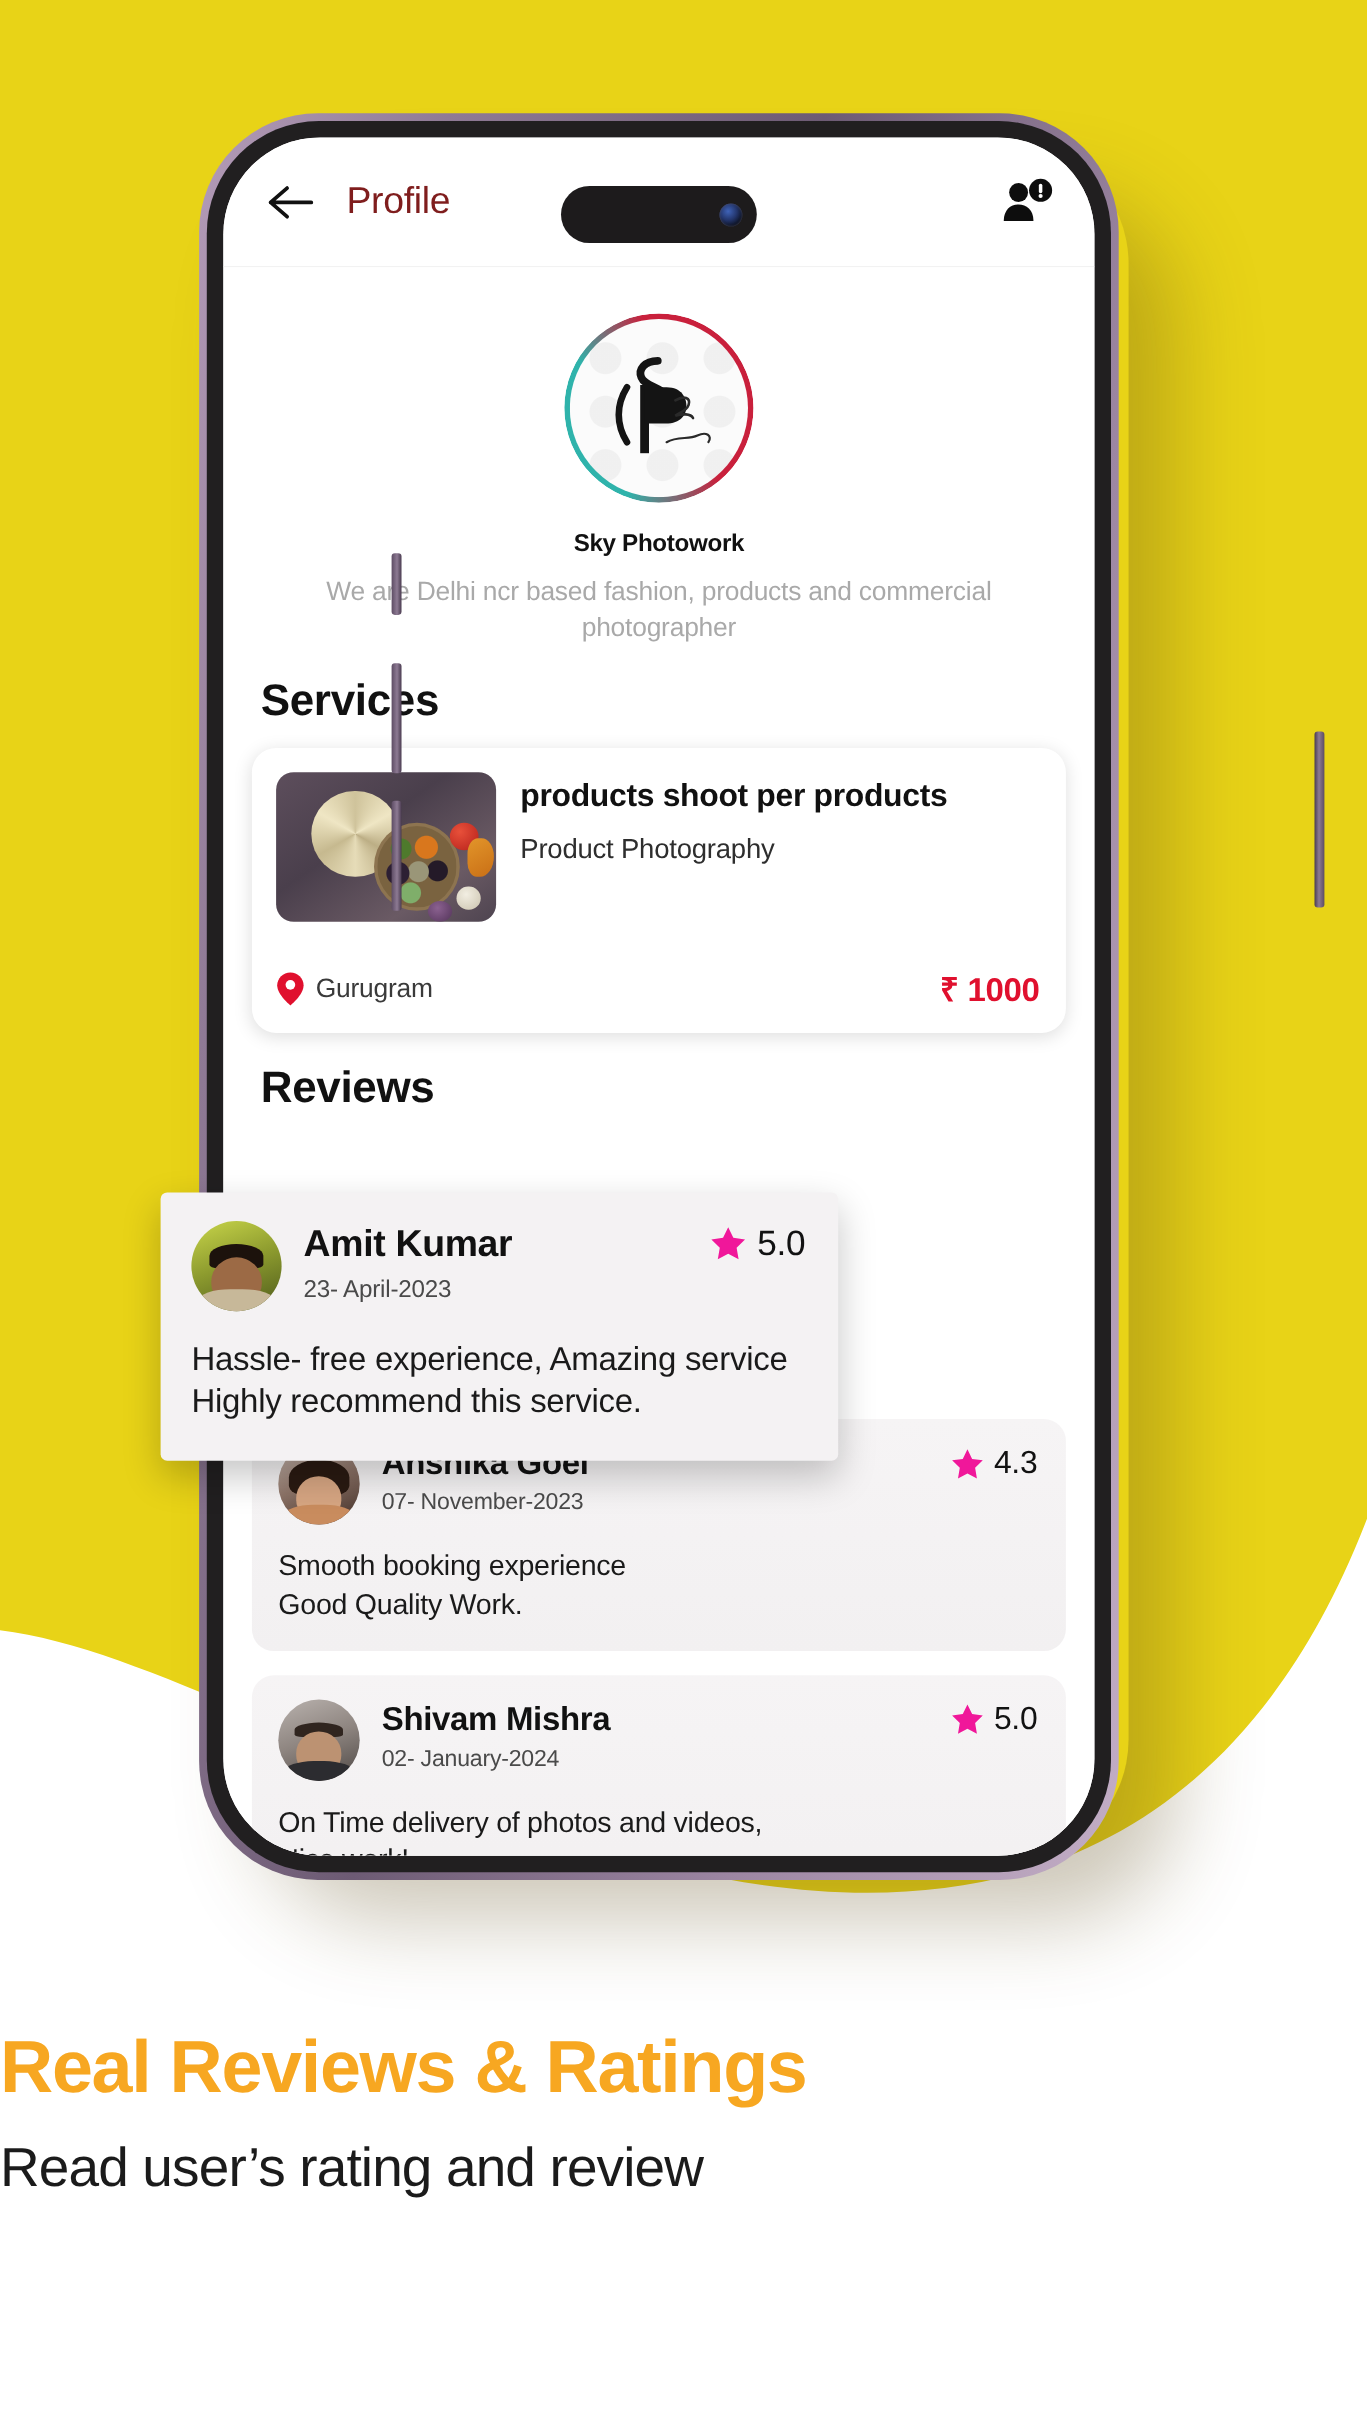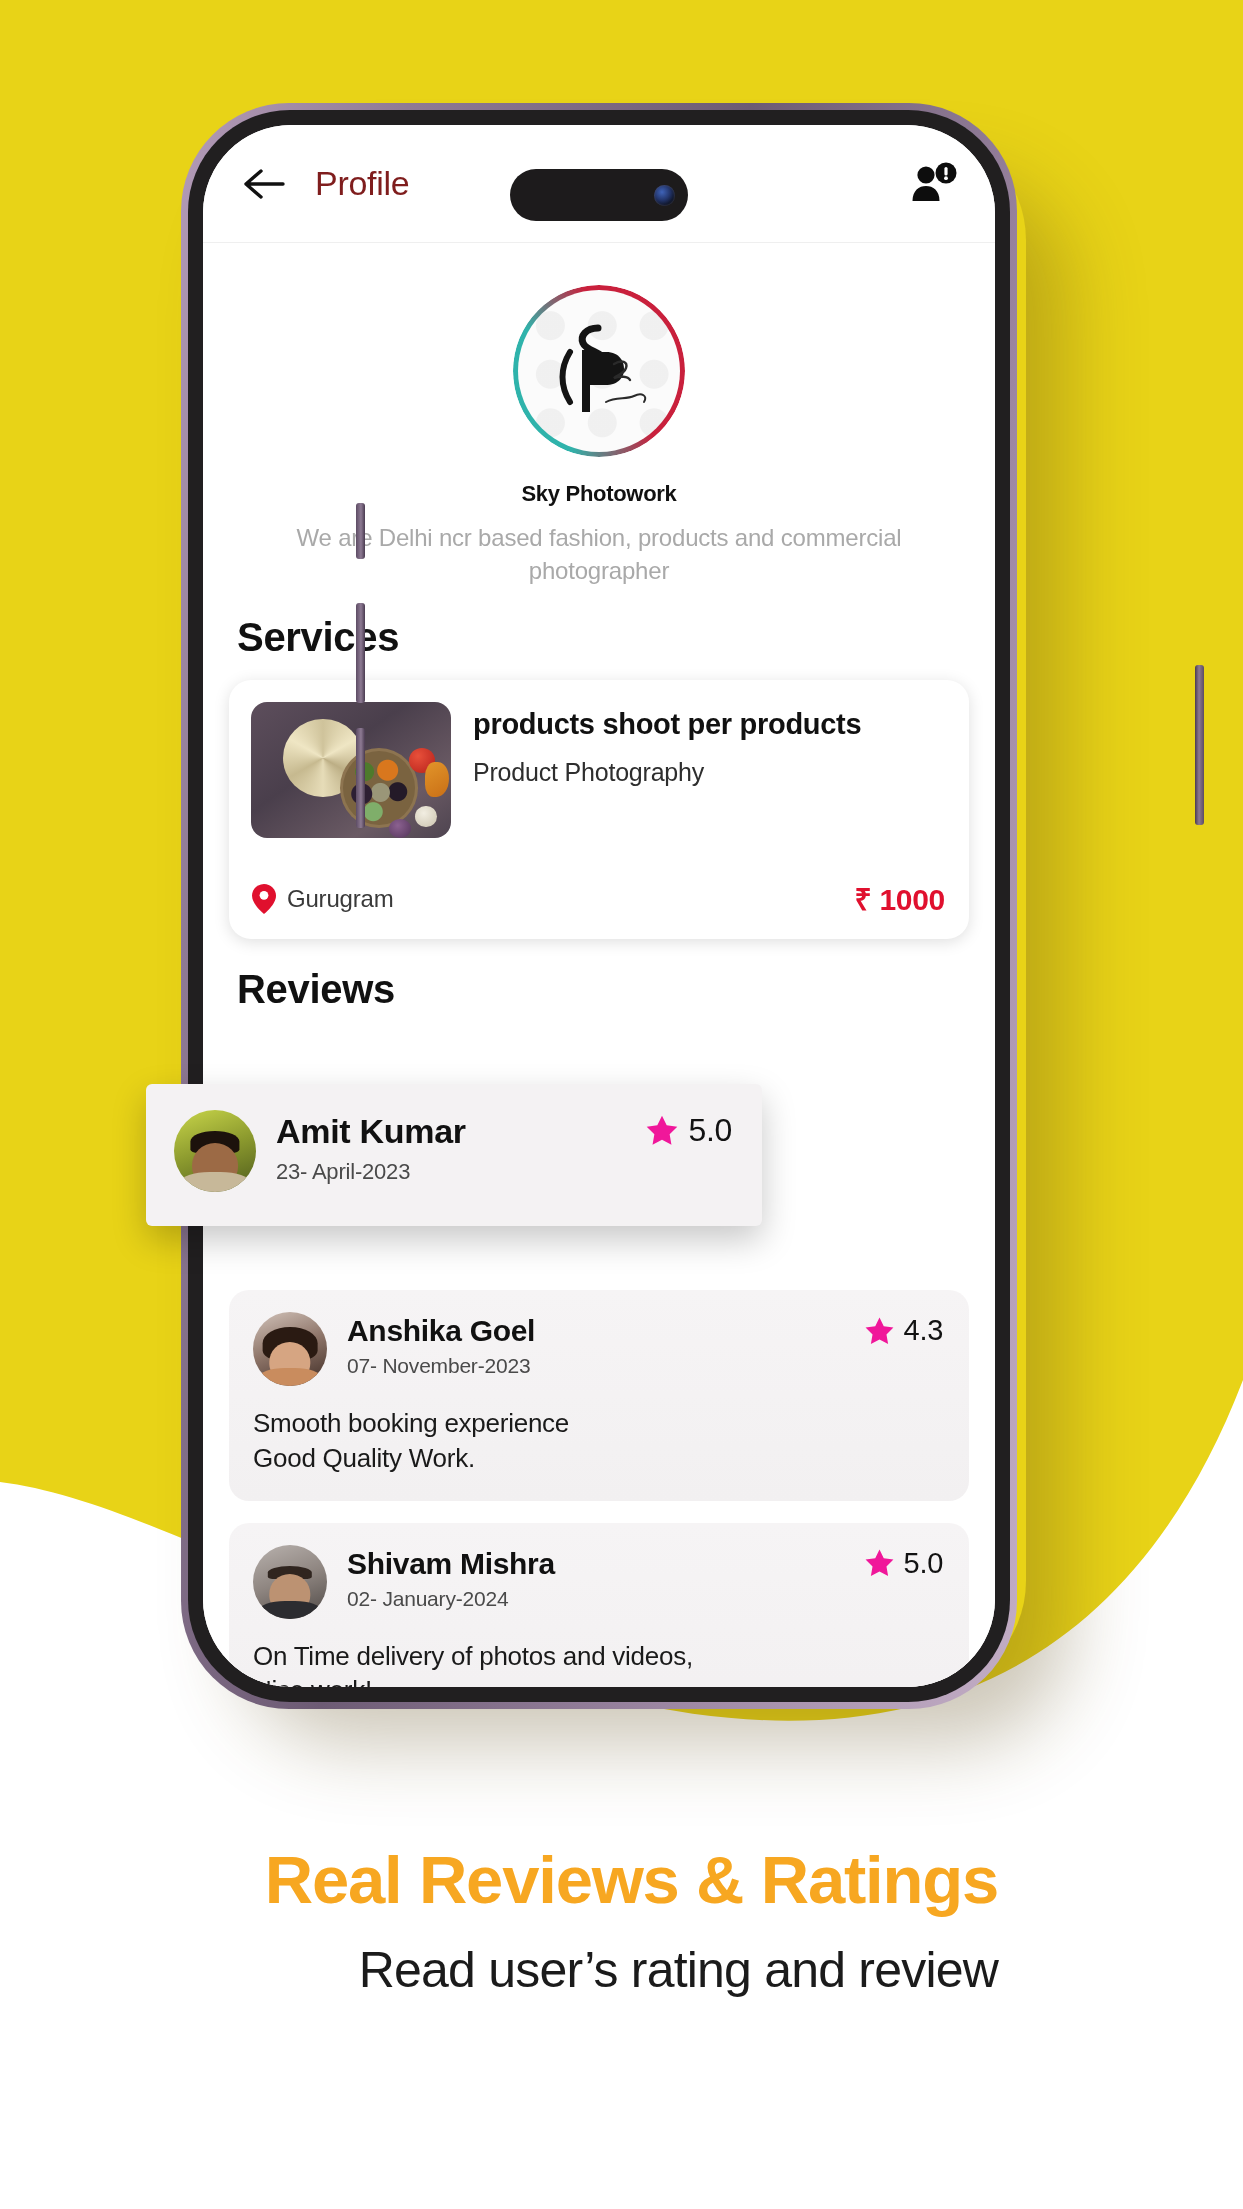--- a/index.html
+++ b/index.html
@@ -21,21 +21,21 @@
     height: 1760px;
     z-index: 0;
   }
 
   
   .promo {
     position: absolute;
     left: 0;
     top: 1845px;
     width: 998px;
-    text-align: right;
+    text-align: left;
     z-index: 6;
   }
   .promo-title {
     font-size: 67px;
     font-weight: bold;
     color: #F7A721;
     letter-spacing: -1.2px;
     line-height: 1.05;
   }
   .promo-sub {
@@ -566,18 +566,20 @@
       <div class="reviewer-name">Amit Kumar</div>
       <div class="review-date">23- April-2023</div>
     </div>
     <div class="rating">
       <svg class="star-icon" viewBox="0 0 32 31">
         <path d="M16 1.5 L20.4 10.6 L30.4 12 L23.2 19 L24.9 29 L16 24.3 L7.1 29 L8.8 19 L1.6 12 L11.6 10.6 Z" fill="#F0179A"></path>
       </svg>
       <div class="rating-value">5.0</div>
     </div>
   </div>
+  <div class="review-text">Hassle- free experience, Amazing service
+Highly recommend this service.</div>
 </div>
 
 <div class="promo">
   <div class="promo-title">Real Reviews &amp; Ratings</div>
   <div class="promo-sub">Read user’s rating and review</div>
 </div>
 
 </body></html>

